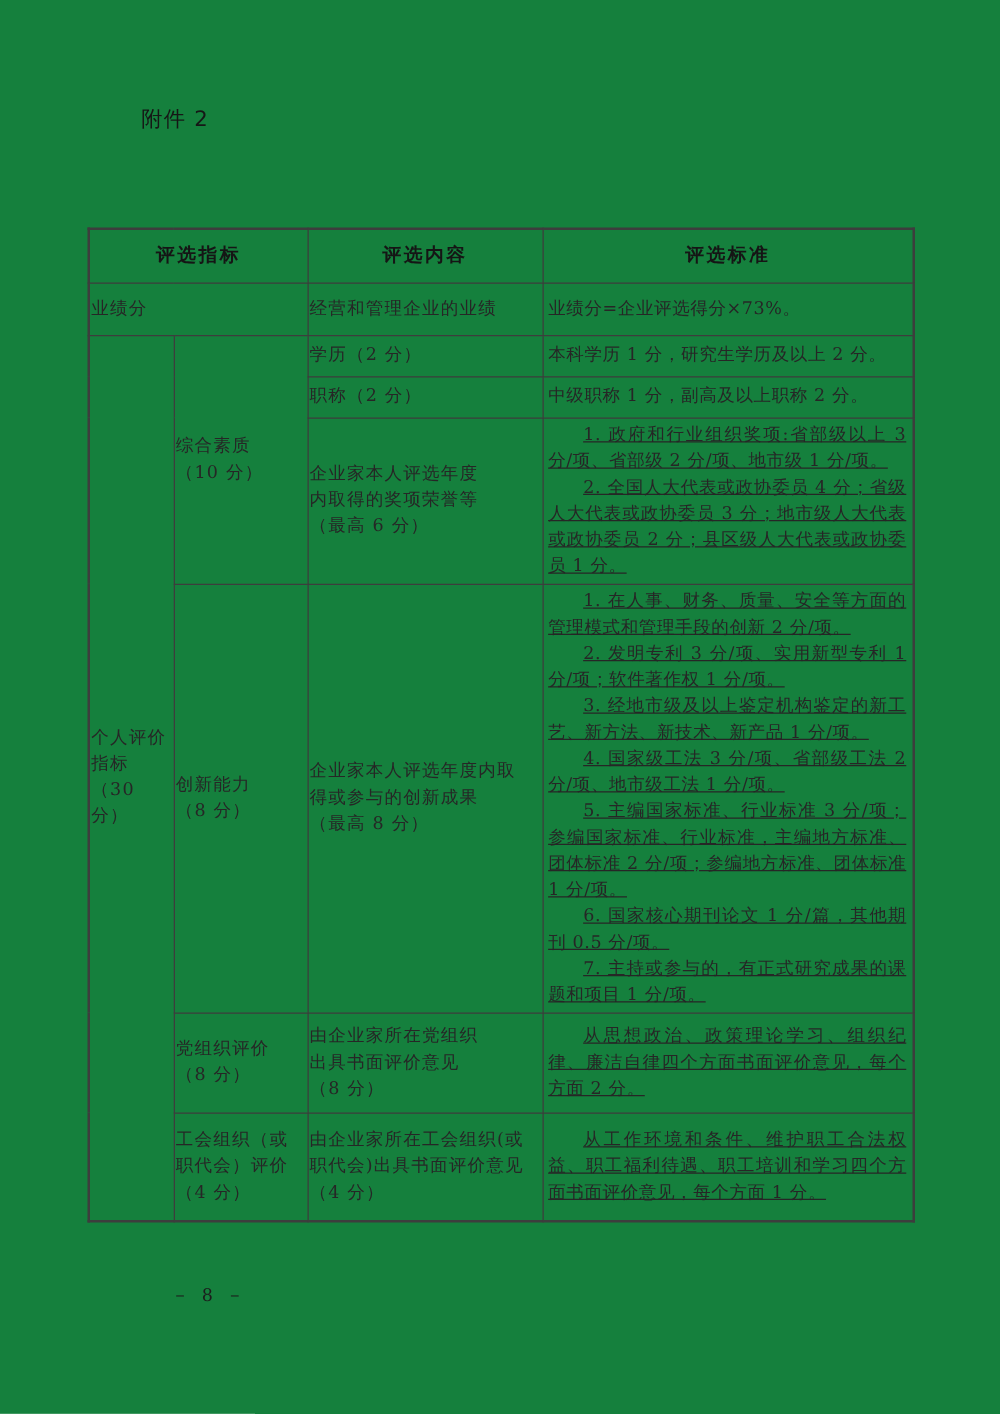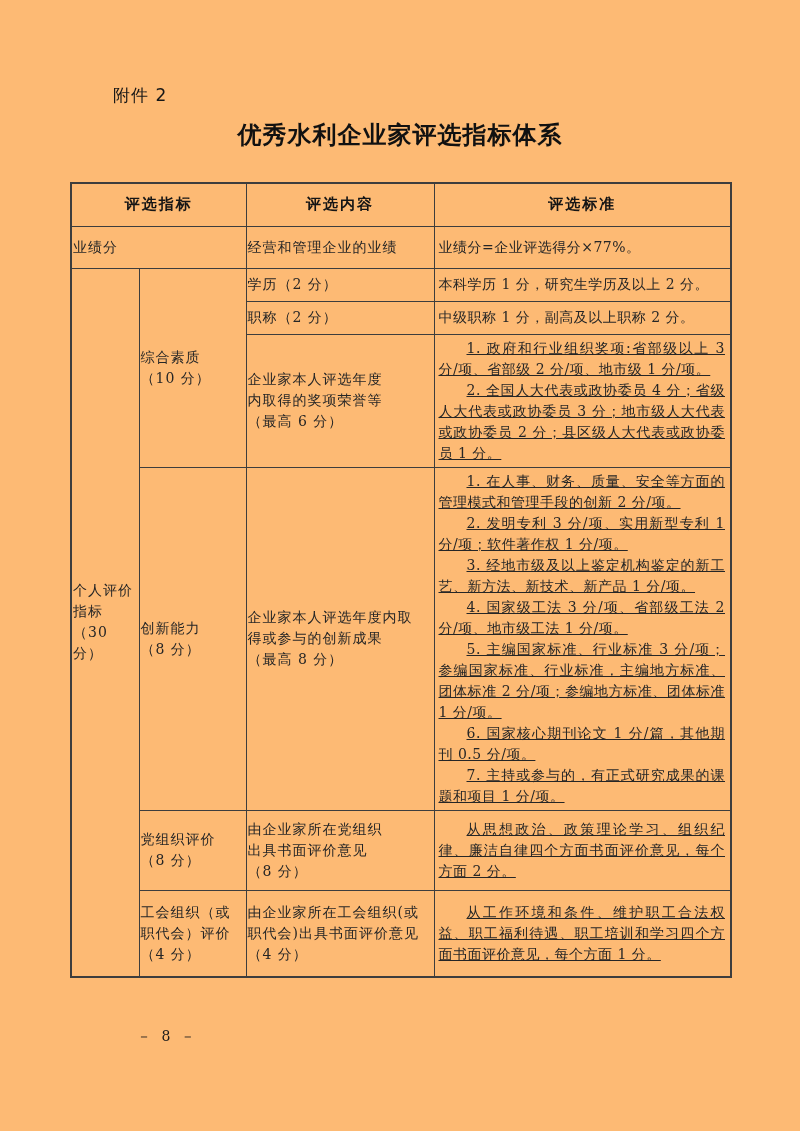--- a/index.html
+++ b/index.html
@@ -1,21 +1,21 @@
 <!DOCTYPE html>
 <html><head>
 <meta charset="utf-8">
 <style>
   html,body { margin:0; padding:0; }
   body {
     width:800px; height:1131px; background:#ffffff;
     font-family:"DejaVu Serif","Liberation Serif",serif;
     color:#262626;
   }
-  .page { position:relative; width:800px; height:1131px; background:#fdba74; overflow:hidden; }
+  .page { position:relative; width:800px; height:1131px; background:#15803d; overflow:hidden; }
 
   .attachment {
     position:absolute; left:113px; top:84px;
     font-family:"DejaVu Sans","Liberation Sans",sans-serif;
     font-size:17px; color:#161616; letter-spacing:1px;
   }
   .doc-title {
     position:absolute; left:70px; top:119px; width:660px; margin:0;
     text-align:center; font-size:24px; font-weight:bold;
     letter-spacing:1px; color:#111;
@@ -57,41 +57,40 @@
     font-size:14px; letter-spacing:3px; color:#1c1c1c;
   }
 </style>
 </head>
 <body>
 
 <div class="page">
 
   <div class="attachment">附件 2</div>
 
-  <h1 class="doc-title">优秀水利企业家评选指标体系</h1>
 
   <table class="indicators">
     <colgroup>
       <col style="width:68px">
       <col style="width:107px">
       <col style="width:188px">
       <col style="width:297px">
     </colgroup>
 
     <tbody>
         <tr class="r-head">
       <th colspan="2">评选指标</th>
       <th>评选内容</th>
       <th>评选标准</th>
     </tr>
 
     <tr class="r-perf">
       <td colspan="2" class="c">业绩分</td>
       <td class="c">经营和管理企业的业绩</td>
-      <td class="std">业绩分=企业评选得分×77%。</td>
+      <td class="std">业绩分=企业评选得分×73%。</td>
     </tr>
 
     <tr class="r-edu">
       <td rowspan="6" class="c">个人评价
 指标
 （30 分）</td>
       <td rowspan="3" class="c">综合素质
 （10 分）</td>
       <td class="c">学历（2 分）</td>
       <td class="std">本科学历 1 分，研究生学历及以上 2 分。</td>

